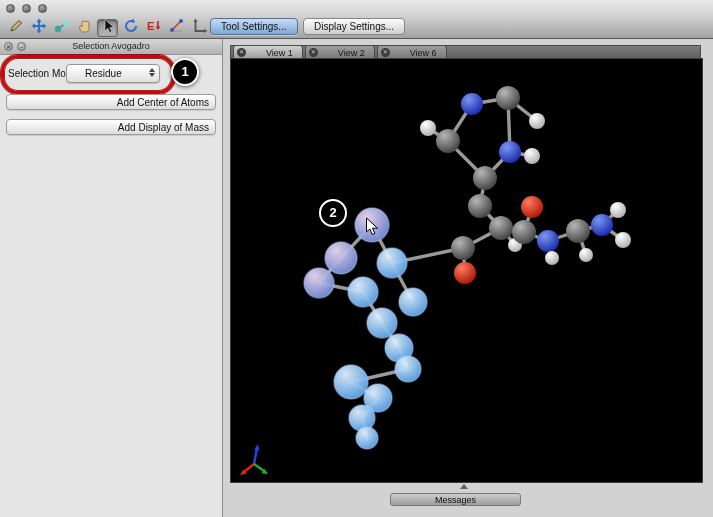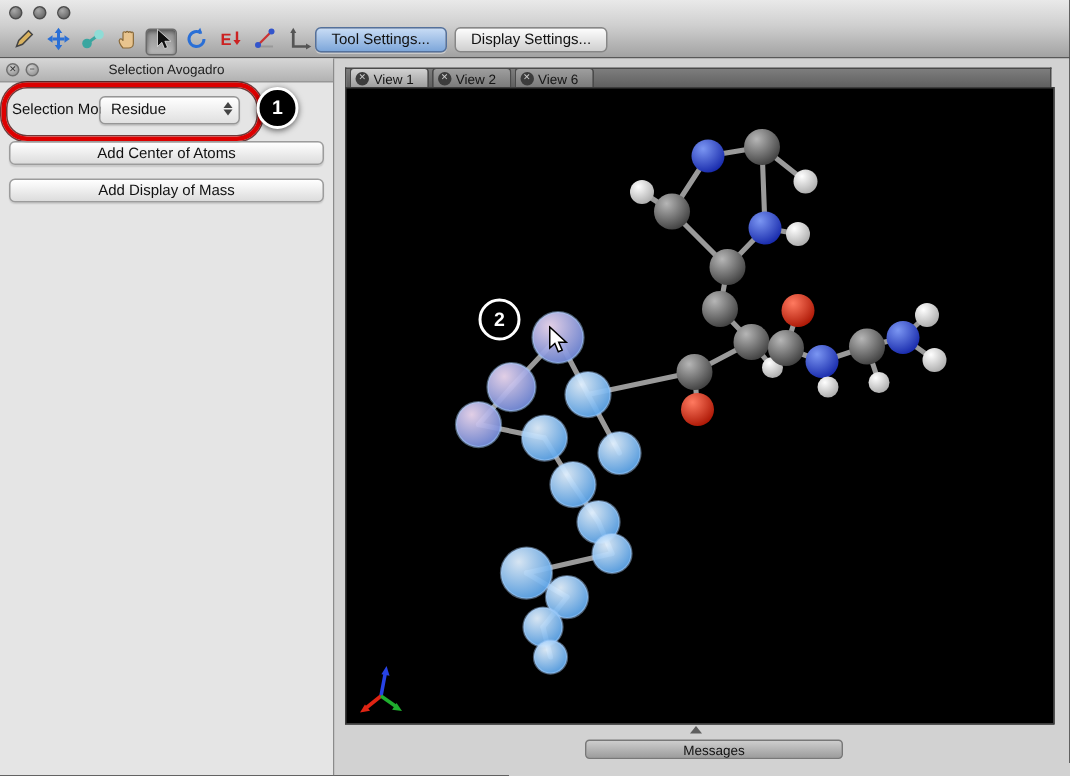--- a/index.html
+++ b/index.html
@@ -33,59 +33,59 @@
   .panel-header{position:absolute;top:0;left:0;right:0;height:15px;
     background:linear-gradient(#d6d6d6,#b2b2b2);border-bottom:1px solid #979797;}
   .panel-header .ph-title{position:absolute;left:0;right:0;top:2px;text-align:center;
     font-size:9px;color:#222;}
   .ph-circles{position:absolute;left:4px;top:3px;display:flex;gap:4px;}
   .ph-circle{width:9px;height:9px;border-radius:50%;background:radial-gradient(circle at 35% 30%,#cfcfcf,#8a8a8a);
     border:1px solid #6f6f6f;font-size:6px;line-height:8px;text-align:center;color:#333;box-sizing:border-box;}
   .mode-label{position:absolute;left:8px;top:29px;font-size:10px;color:#111;}
   .popup{position:absolute;left:66px;top:25px;width:94px;height:19px;box-sizing:border-box;
     background:linear-gradient(#ffffff,#e0e0e0);border:1px solid #969696;border-radius:4px;
-    display:flex;align-items:center;font-size:10px;color:#111;padding-left:7px;
+    display:flex;align-items:center;font-size:10px;color:#111;padding-left:18px;
     box-shadow:0 1px 1px rgba(0,0,0,.15);}
   .popup-arrows{position:absolute;right:4px;top:3px;display:flex;flex-direction:column;gap:1px;}
   .arr-up{width:0;height:0;border-left:3px solid transparent;border-right:3px solid transparent;
     border-bottom:4px solid #444;}
   .arr-dn{width:0;height:0;border-left:3px solid transparent;border-right:3px solid transparent;
     border-top:4px solid #444;}
   .red-oval{position:absolute;left:1px;top:16px;width:168px;height:33px;border:3px solid #dd0000;
     border-radius:17px;box-shadow:0 0 0 1px rgba(70,0,0,.75), inset 0 0 0 1px rgba(70,0,0,.75);
     pointer-events:none;}
   .callout{position:absolute;width:24px;height:24px;border-radius:50%;background:#000;
     border:2px solid #fff;color:#fff;font-size:13px;font-weight:bold;text-align:center;
     line-height:24px;box-shadow:0 1px 4px rgba(0,0,0,.6);z-index:30;}
   .callout1{left:171px;top:19px;}
   .panel-btn{position:absolute;left:6px;width:210px;height:16px;box-sizing:border-box;
     background:linear-gradient(#ffffff,#dcdcdc);border:1px solid #9c9c9c;border-radius:4px;
     font-size:10px;color:#111;font-family:"Liberation Sans",sans-serif;
-    box-shadow:0 1px 1px rgba(0,0,0,.12);}
+    box-shadow:0 1px 1px rgba(0,0,0,.12);text-align:right;}
   .panel-btn.b1{top:55px;} .panel-btn.b2{top:80px;}
   
   .main{position:absolute;top:39px;left:223px;right:0;bottom:0;background:#d2d2d2;}
   .tabbar{position:absolute;left:7px;top:6px;width:471px;height:14px;box-sizing:border-box;
     background:linear-gradient(#7d7d7d,#5d5d5d);border:1px solid #494949;border-bottom:none;
     display:flex;align-items:flex-end;padding-left:2px;}
-  .tab{height:13px;display:flex;align-items:center;gap:3px;padding:0 9px 0 3px;margin-right:2px;
+  .tab{height:13px;display:flex;align-items:center;gap:20px;padding:0 9px 0 3px;margin-right:2px;
     background:linear-gradient(#9e9e9e,#787878);border:1px solid #4a4a4a;border-bottom:none;
     border-radius:3px 3px 0 0;font-size:9px;color:#151515;}
   .tab.active{background:linear-gradient(#d2d2d2,#9a9a9a);}
   .tab-close{width:9px;height:9px;border-radius:50%;background:#3c3c3c;color:#cdcdcd;
     font-size:6px;line-height:9px;text-align:center;}
   .viewport{position:absolute;left:7px;top:19px;width:471px;height:423px;background:#000;
     border:1px solid #3c3c3c;box-sizing:content-box;}
   .viewport svg.molsvg{position:absolute;left:0;top:0;}
   .axes{position:absolute;left:8px;bottom:6px;}
   .cursor{position:absolute;left:134px;top:158px;z-index:25;}
   .callout2{left:88px;top:140px;}
   .caret{position:absolute;left:237px;top:445px;width:0;height:0;
     border-left:4px solid transparent;border-right:4px solid transparent;border-bottom:5px solid #5e5e5e;}
-  .messages-btn{position:absolute;left:167px;top:454px;width:172px;height:13px;box-sizing:border-box;
+  .messages-btn{position:absolute;left:167px;top:454px;width:131px;height:13px;box-sizing:border-box;
     background:linear-gradient(#cdcdcd,#9d9d9d);border:1px solid #787878;border-radius:3px;
     font-size:9px;color:#111;font-family:"Liberation Sans",sans-serif;line-height:10px;}
 </style>
 </head>
 <body>
 
 <div class="window">
 
   <div class="header">
     <div class="titlebar">

